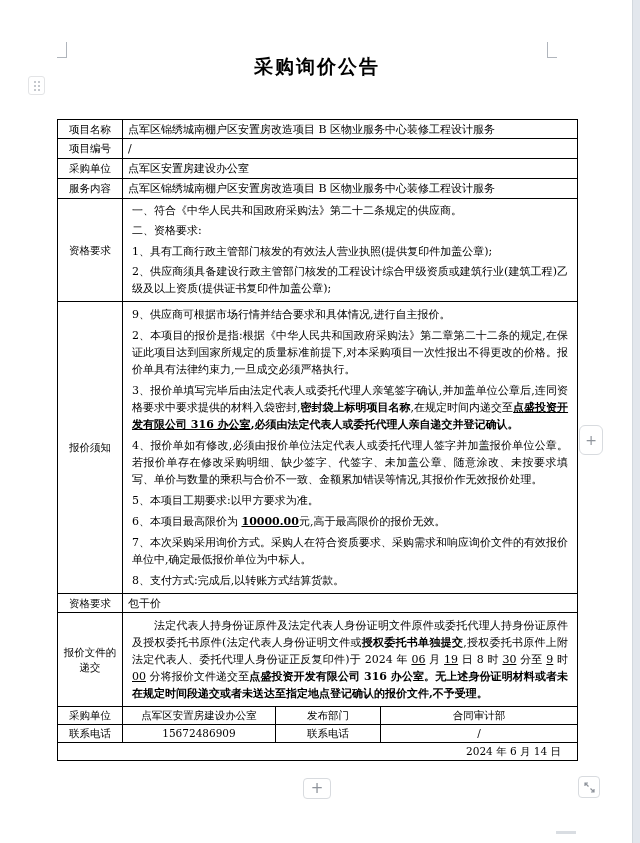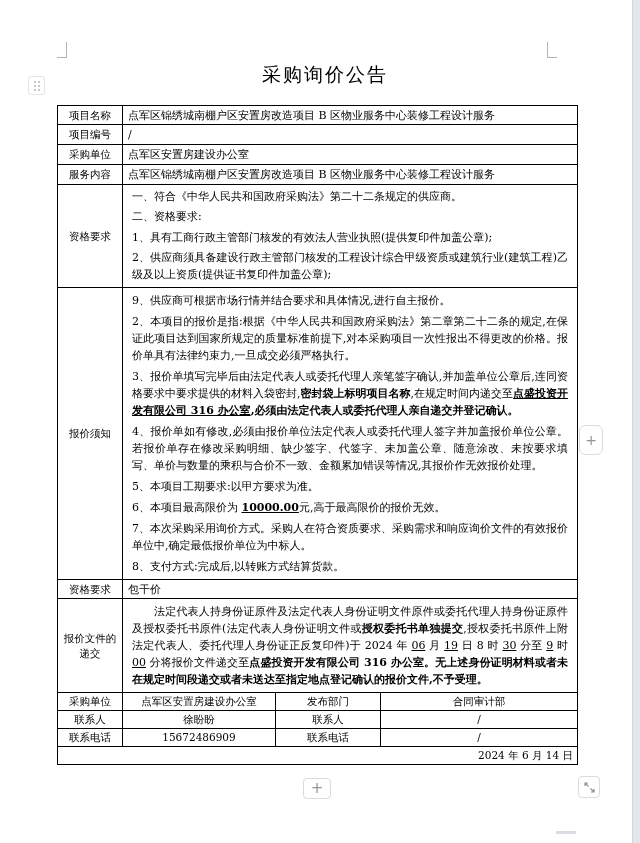--- a/index.html
+++ b/index.html
@@ -12,35 +12,35 @@
   .crop{position:absolute;width:9px;height:15px;}
   .crop.tl{left:57px;top:42px;border-right:1px solid #b0b5bc;border-bottom:1px solid #b0b5bc;}
   .crop.tr{left:547px;top:42px;border-left:1px solid #b0b5bc;border-bottom:1px solid #b0b5bc;}
   
   .drag{position:absolute;left:28px;top:76px;width:17px;height:19px;background:#fff;
     border:1px solid #e3e4e6;border-radius:3px;display:grid;
     grid-template-columns:repeat(2,2px);grid-template-rows:repeat(3,2px);gap:2px;
     place-content:center;cursor:grab;box-sizing:border-box;}
   .drag i{width:2px;height:2px;background:#b2b6bd;border-radius:50%;}
   
-  h1{position:absolute;left:57px;top:54px;width:520px;margin:8px;text-align:center;
-     font-size:19px;font-weight:normal;letter-spacing:2px;}
+  h1{position:absolute;left:57px;top:54px;width:520px;margin:0;text-align:center;
+     font-size:19px;font-weight:bold;letter-spacing:2px;}
   
-  table{position:absolute;left:57px;top:105px;width:520px;border-collapse:collapse;
+  table{position:absolute;left:57px;top:119px;width:520px;border-collapse:collapse;
     table-layout:fixed;font-size:11px;line-height:17px;}
   td{border:1px solid #000;padding:0 5px;vertical-align:middle;word-break:break-all;}
   td.lab{text-align:center;padding:0 1px;font-size:10.5px;line-height:15px;}
   tr.h18 td{height:18px;} tr.h19 td{height:19px;}
   td.qual{line-height:16.4px;}
   td p{margin:4px;text-align:justify;}
   td.sub p{text-indent:2em;}
   .b{font-weight:bold;}
   .u{text-decoration:underline;}
   tr.foot td{text-align:center;height:17px;font-size:10.5px;}
-  tr.dateRow td{text-align:right;height:17px;padding-right:4px;font-size:10.5px;}
+  tr.dateRow td{text-align:right;height:17px;padding-right:16px;font-size:10.5px;}
   
   .btn{position:absolute;background:#fff;border:1px solid #d8dbdf;border-radius:4px;
     color:#8e939b;display:flex;align-items:center;justify-content:center;
     font-family:"DejaVu Sans","Liberation Sans",sans-serif;cursor:pointer;
     box-sizing:border-box;padding:0;}
   .add-below{left:303px;top:778px;width:28px;height:21px;font-size:15px;line-height:1;}
   .insert-right{left:579px;top:425px;width:24px;height:30px;font-size:14px;border-radius:6px;line-height:1;}
   .expand{left:578px;top:776px;width:22px;height:22px;}
   .vscroll{position:absolute;right:0;top:0;width:8px;height:843px;background:#e3e7ed;
     border-left:1px solid #d3d8de;box-sizing:border-box;}
@@ -119,26 +119,20 @@
       <p><span>法定代表人持身份证原件及法定代表人身份证明文件原件或委托代理人持身份证原件及授权委托书原件(法定代表人身份证明文件或</span><span class="b">授权委托书单独提交</span><span>,授权委托书原件上附法定代表人、委托代理人身份证正反复印件)于 2024 年 </span><span class="u">06</span><span> 月 </span><span class="u">19</span><span> 日 8 时 </span><span class="u">30</span><span> 分至 </span><span class="u">9</span><span> 时 </span><span class="u">00</span><span> 分将报价文件递交至</span><span class="b">点盛投资开发有限公司 316 办公室。无上述身份证明材料或者未在规定时间段递交或者未送达至指定地点登记确认的报价文件,不予受理。</span></p>
     </td>
   </tr>
   <tr class="foot">
     <td class="lab">采购单位</td>
     <td>点军区安置房建设办公室</td>
     <td class="lab">发布部门</td>
     <td>合同审计部</td>
   </tr>
   <tr class="foot">
-    <td class="lab">联系人</td>
-    <td>徐盼盼</td>
-    <td class="lab">联系人</td>
-    <td>/</td>
-  </tr>
-  <tr class="foot">
     <td class="lab">联系电话</td>
     <td>15672486909</td>
     <td class="lab">联系电话</td>
     <td>/</td>
   </tr>
   <tr class="dateRow">
     <td colspan="4">2024 年 6 月 14 日</td>
   </tr>
 </tbody>
   </table>

